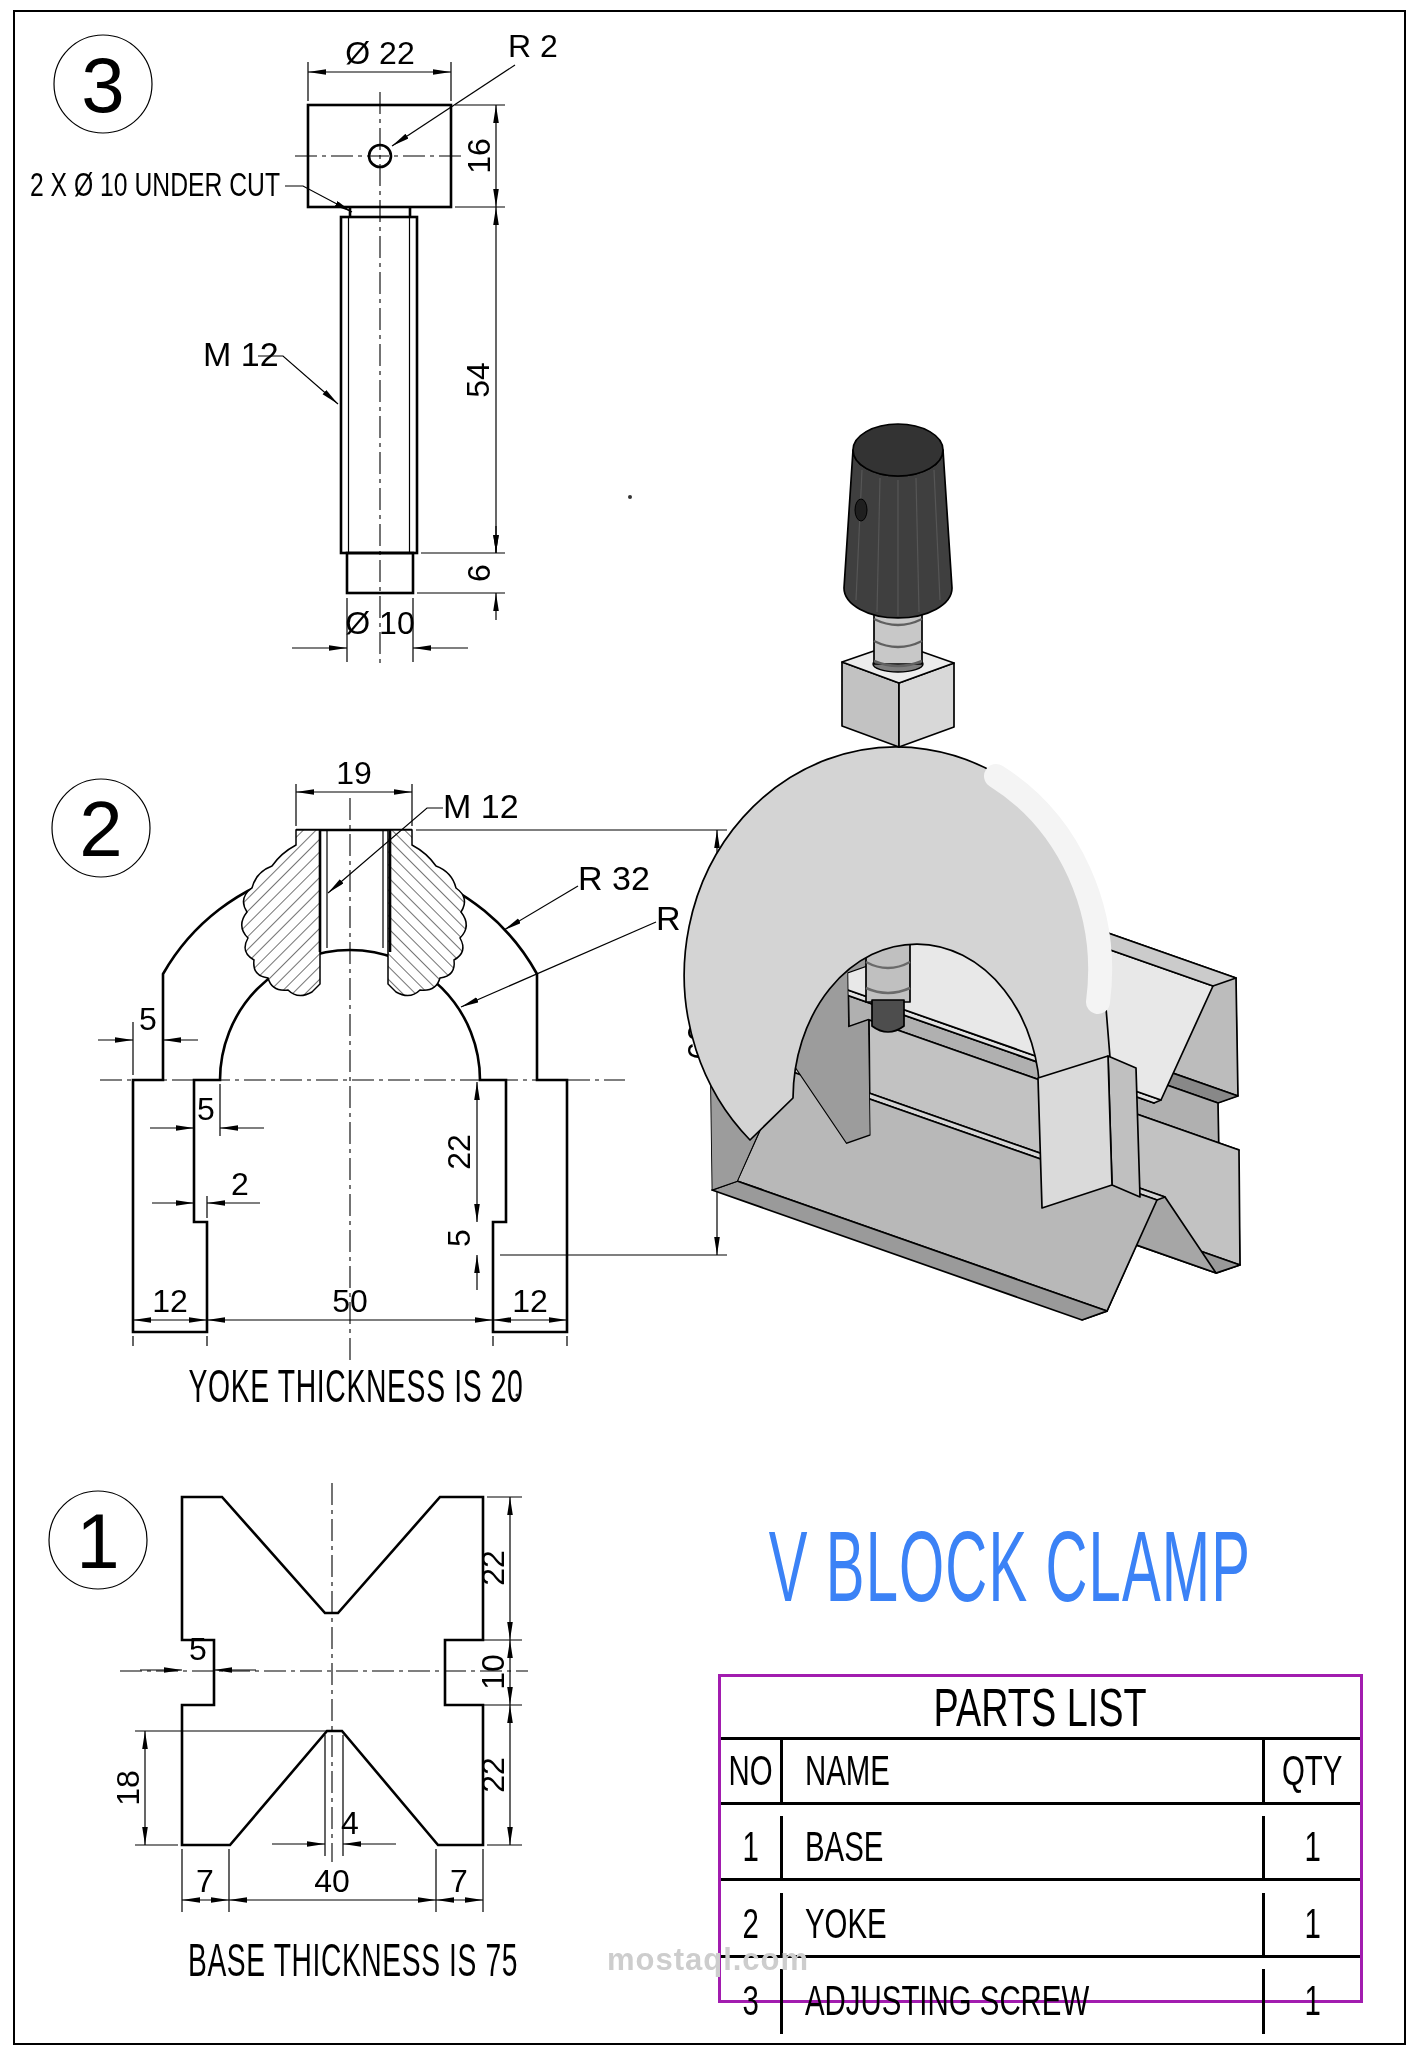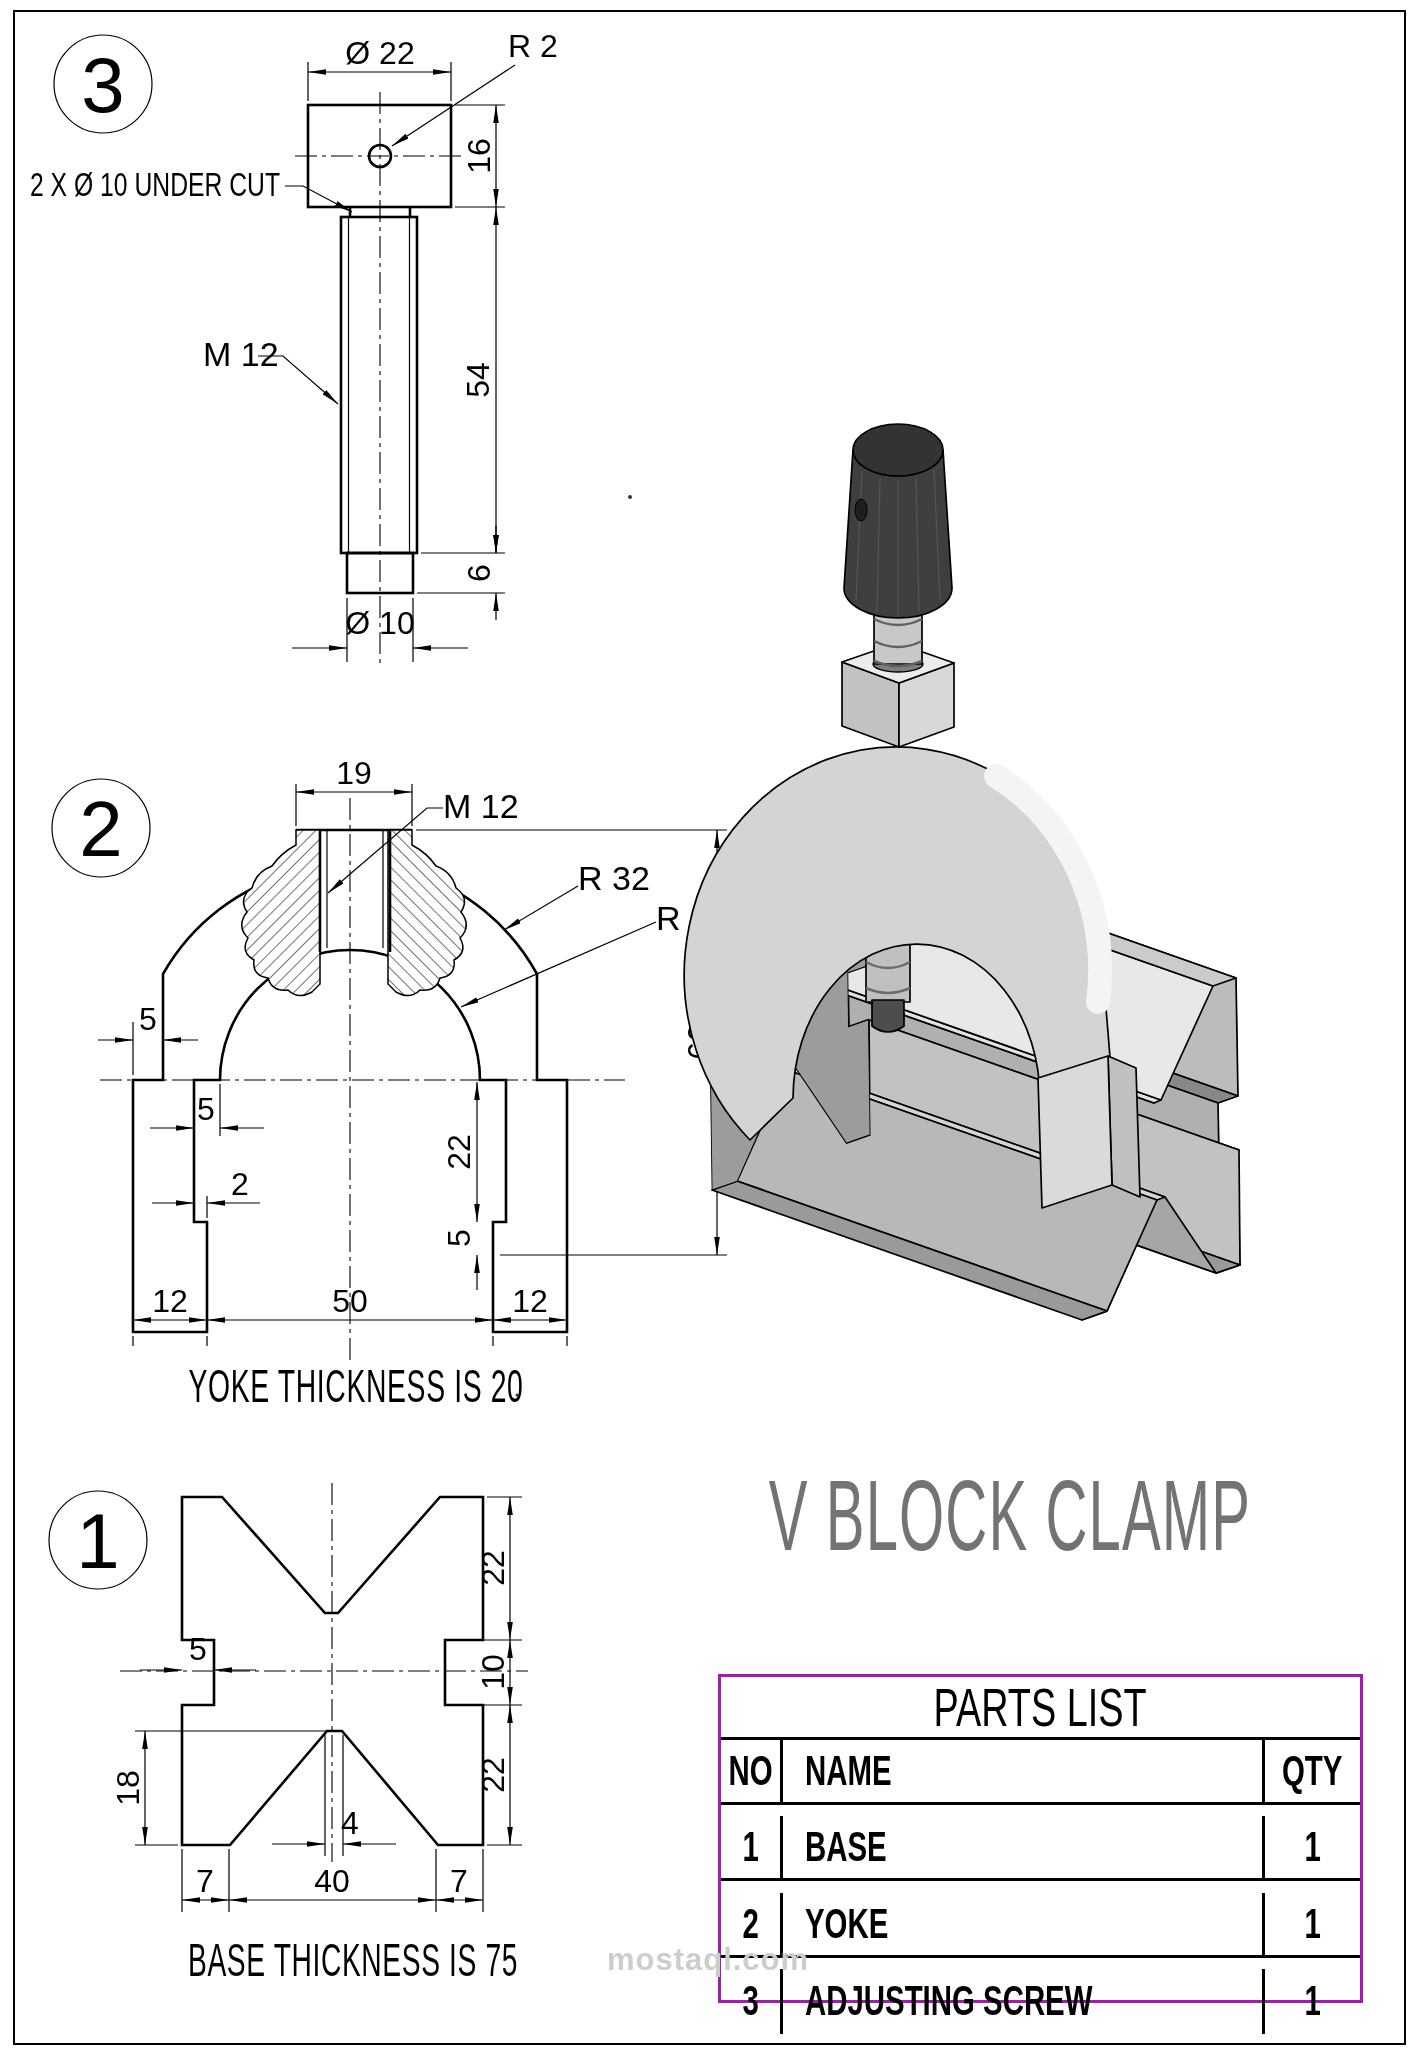--- a/index.html
+++ b/index.html
@@ -11,29 +11,29 @@
   svg text{font-family:"Liberation Sans",sans-serif;fill:#000;}
   .dim{font-size:32px;}
   .note{font-size:34px;}
   .cap{font-size:46px;letter-spacing:1px;}
   .bln{font-size:78px;}
   .ol{fill:none;stroke:#000;stroke-width:2.6;stroke-linejoin:miter;}
   .thin{fill:none;stroke:#000;stroke-width:1.2;}
   .cl{fill:none;stroke:#000;stroke-width:1.1;stroke-dasharray:22 5 4 5;}
   .iso-edge{stroke:#000;stroke-width:1.7;stroke-linejoin:round;}
   
-  #title{position:absolute;left:594px;top:1458px;width:700px;text-align:center;
-         font-size:100px;color:#737373;white-space:nowrap;}
+  #title{position:absolute;left:594px;top:1509px;width:700px;text-align:center;
+         font-size:100px;color:#3b82f6;white-space:nowrap;}
   #title span{display:inline-block;transform:scaleX(0.58);transform-origin:center;letter-spacing:2px;}
   
   #plist{position:absolute;left:718px;top:1674px;width:645px;height:329px;
          border:3px solid #a21caf;box-sizing:border-box;background:transparent;z-index:2;}
   .pl-title{height:63px;border-bottom:3px solid #000;display:flex;align-items:center;justify-content:center;
             font-size:54px;box-sizing:border-box;}
-  .pl-grid{display:grid;grid-template-columns:62px 482px 1fr;grid-auto-rows:auto;height:305px;font-weight:bold;}
+  .pl-grid{display:grid;grid-template-columns:62px 482px 1fr;grid-auto-rows:auto;height:305px;}
   .pl-row{display:contents;}
   .plc{display:flex;align-items:center;font-size:42px;box-sizing:border-box;height:65px;}
   .plc.rb{border-right:3px solid #000;}
   .plc.bb{border-bottom:3px solid #000;}
   .plc.ctr{justify-content:center;}
   .plc.nm{padding-left:22px;}
   .cnd{display:inline-block;transform:scaleX(0.70);transform-origin:center;white-space:nowrap;}
   .cndl{display:inline-block;transform:scaleX(0.70);transform-origin:left center;white-space:nowrap;}
   
   #wmark{position:absolute;left:556px;top:1926px;width:304px;text-align:center;z-index:6;

